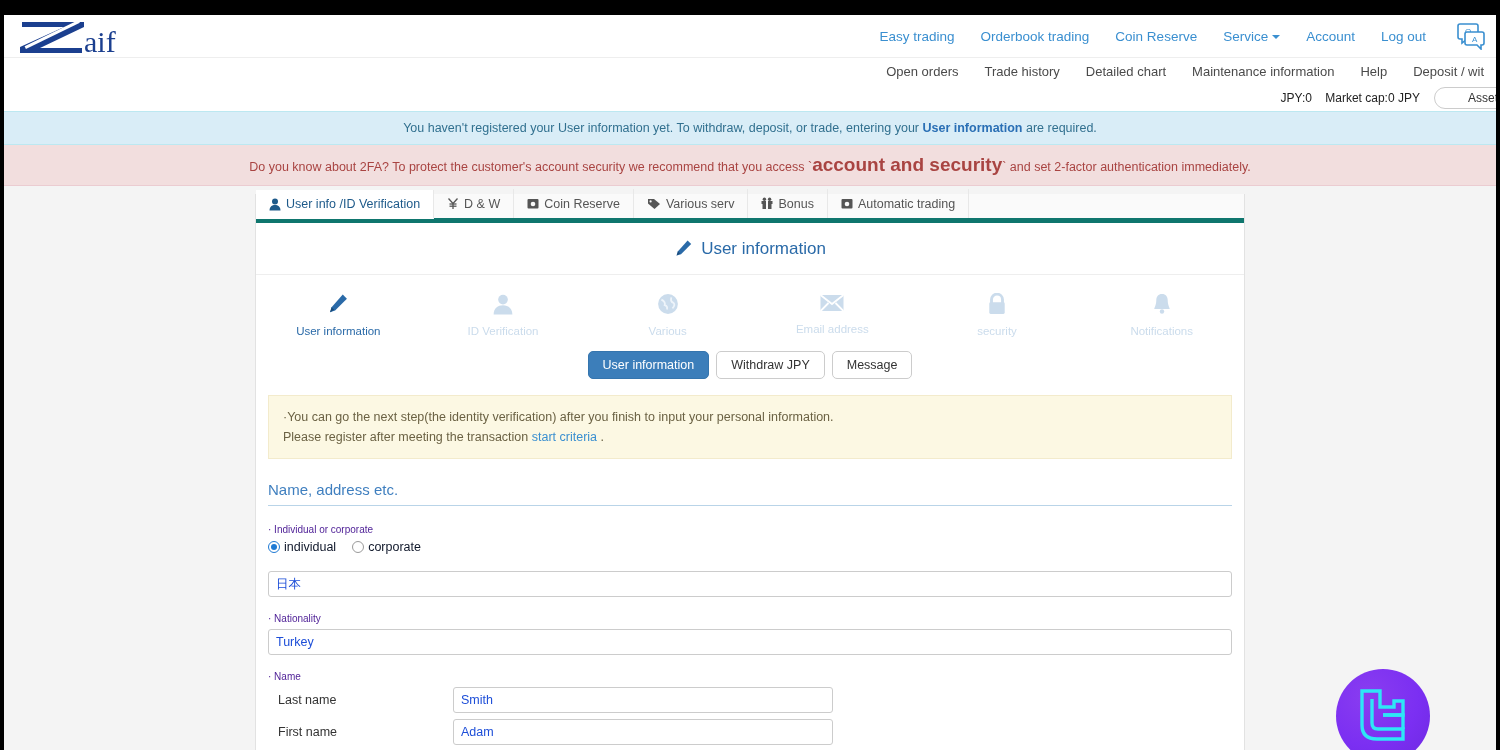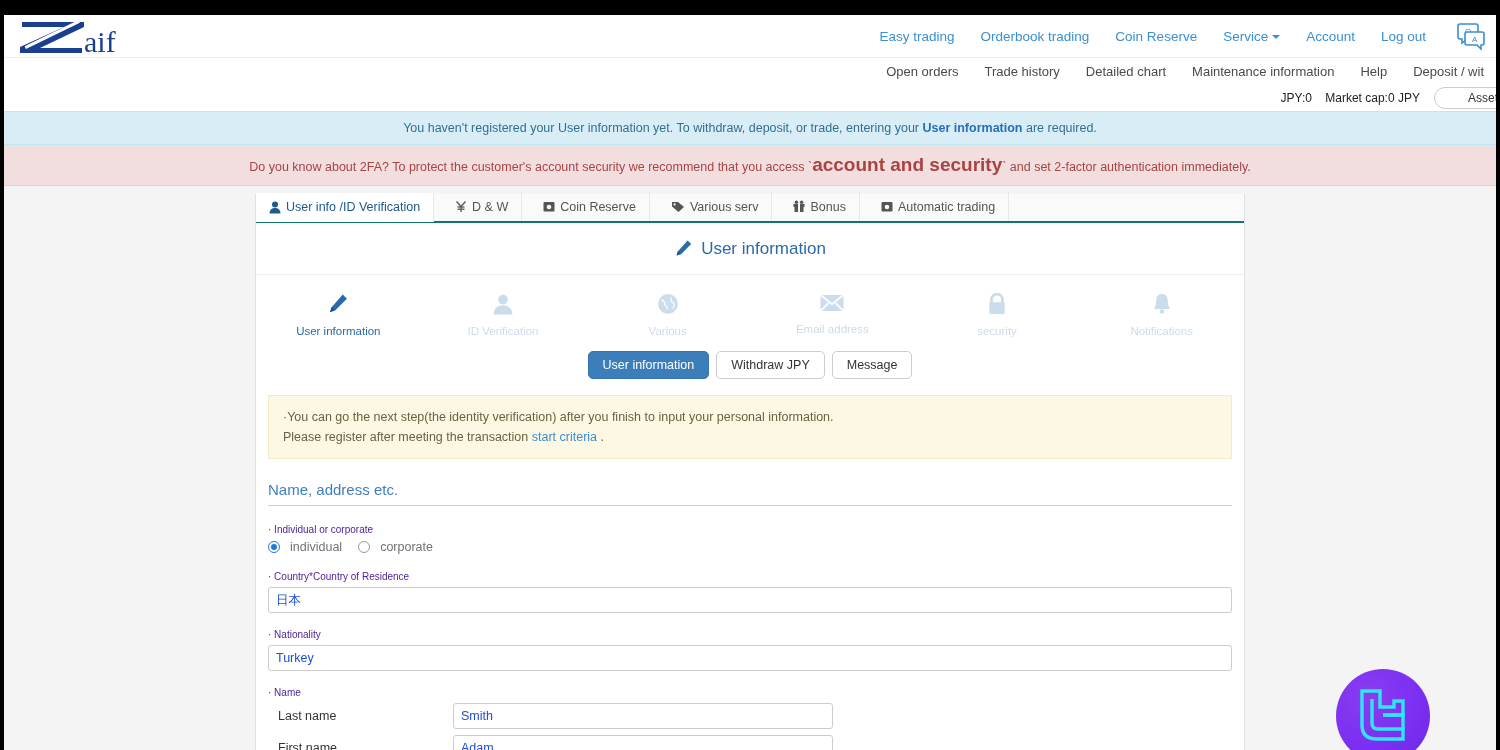--- a/index.html
+++ b/index.html
@@ -56,21 +56,21 @@
 
   
   .page { position:relative; background:#f4f4f4; height:585px; }
   .panel {
     position:absolute; left:251px; top:8px; width:990px;
     background:#ffffff; border:1px solid #e2e2e2; border-top:none;
     min-height:600px;
   }
 
   
-  .tabs { display:flex; align-items:flex-end; height:29px; border-bottom:2px solid #0f766e; background:#fafafa;gap:8px; }
+  .tabs { display:flex; align-items:flex-end; height:29px; border-bottom:5px solid #0f766e; background:#fafafa; }
   .tab {
     display:flex; align-items:center; gap:5px;
     font-size:12.5px; padding:0 13px; height:29px; color:#555;
     border-right:1px solid #e8e8e8; cursor:pointer; white-space:nowrap;
   }
   .tab.active { background:#ffffff; color:#1e5a8a; border-bottom:1px solid #ffffff; margin-bottom:-1px; }
   .tab svg { display:block; }
 
   
   .panel-title {
@@ -101,21 +101,21 @@
   .alert a { color:#3a8fd0; text-decoration:none; }
 
   
   .form { padding:22px 12px 10px 12px; }
   .sec-title {
     font-size:15px; color:#3f7fbf; padding-bottom:7px;
     border-bottom:1px solid #b9d4e8; margin-bottom:18px;
   }
   .f-label { font-size:10px; color:#4c1d95; margin-bottom:5px; }
   .radio-row { display:flex; align-items:center; gap:16px; margin-bottom:17px; }
-  .radio-item { display:flex; align-items:center; gap:10px; font-size:12.5px; color:#737373; cursor:pointer; }
+  .radio-item { display:flex; align-items:center; gap:4px; font-size:12.5px; color:#0f172a; cursor:pointer; }
   .rd { width:12px; height:12px; border-radius:50%; border:1px solid #9a9a9a; background:#fff; position:relative; display:block; }
   .rd.sel { border-color:#1f7ad4; }
   .rd.sel::after {
     content:""; position:absolute; left:2px; top:2px; width:6px; height:6px;
     border-radius:50%; background:#1f7ad4;
   }
   .inp {
     width:100%; height:26px; border:1px solid #cccccc; border-radius:3px;
     font-size:12.5px; color:#1d4ed8; padding:0 7px; background:#fff;
     font-family:"Liberation Sans", sans-serif;
@@ -342,21 +342,20 @@
             <span class="rd sel"></span>
             <span>individual</span>
           </label>
           <label class="radio-item">
             <span class="rd"></span>
             <span>corporate</span>
           </label>
         </div>
 
         <div class="fld">
-          <div class="f-label">· Country*Country of Residence</div>
           <input class="inp" type="text" value="日本" style="">
         </div>
 
         <div class="fld">
           <div class="f-label">· Nationality</div>
           <input class="inp" type="text" value="Turkey" style="">
         </div>
 
         <div class="fld">
           <div class="f-label">· Name</div>

